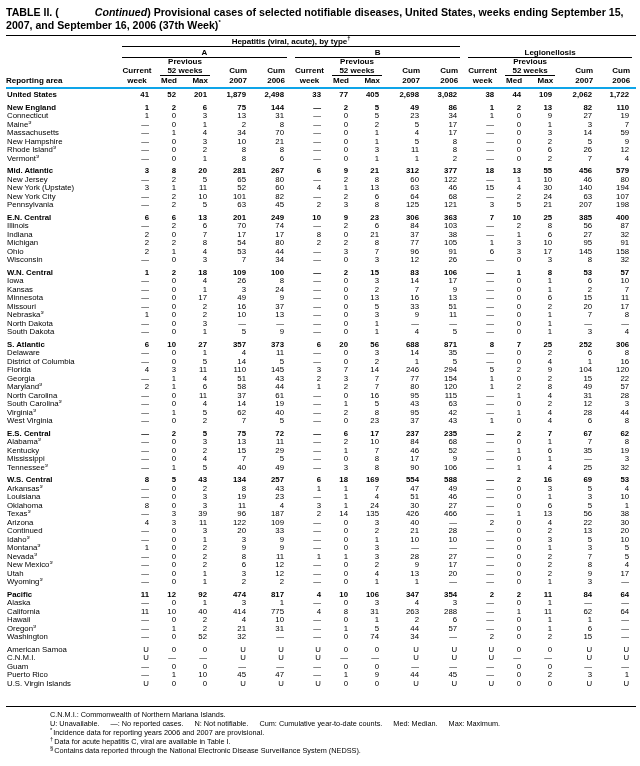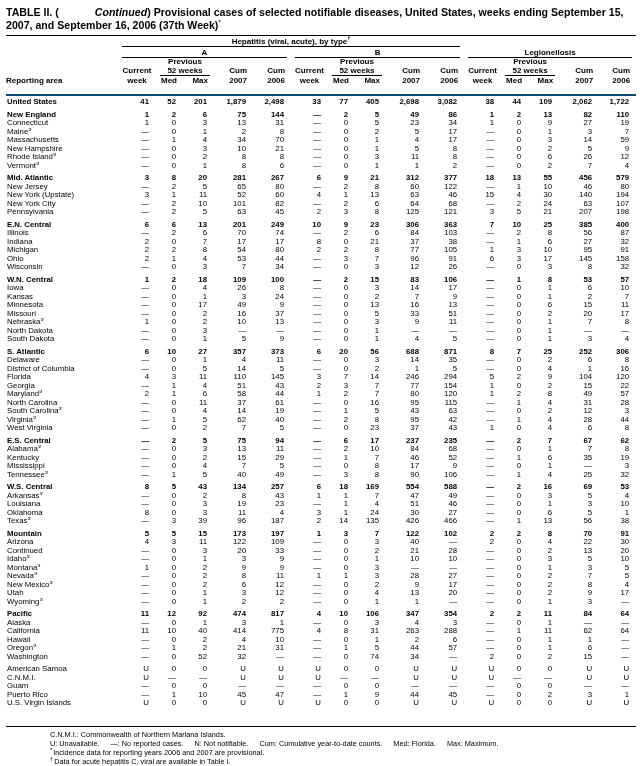--- a/index.html
+++ b/index.html
@@ -9,21 +9,21 @@
   .title i { font-style:italic;padding-left:36px; }
   sup { font-size:5.8px; vertical-align:super; line-height:0; }
 
   table { border-collapse:collapse; table-layout:fixed; width:630px; margin-top:3px;
     border-top:1.5px solid #000; border-bottom:1.5px solid #000; }
   thead th { font-size:8px; font-weight:bold; padding:0; vertical-align:bottom; line-height:10px; }
   tr.h1 th, tr.h2 th { line-height:11px; }
   tr.h3 th { line-height:8px; font-size:8px; }
   .span-u { position:relative; text-align:center; }
   .span-u::after { content:""; position:absolute; left:4px; right:4px; bottom:0; border-bottom:1px solid #000; }
-  tr.h5 th { border-bottom:2px solid #0c4a6e; padding-bottom:8px; }
+  tr.h5 th { border-bottom:2px solid #0ea5e9; padding-bottom:1px; }
   th.hl { text-align:left; }
   th.hr { text-align:right; padding-right:6px; }
   th.hc { text-align:center; }
 
   tbody td { font-size:7.8px; line-height:8.5px; padding:0; white-space:nowrap; overflow:hidden; }
   td.lbl { text-align:left; padding-left:1px; }
   td.num { text-align:right; padding-right:7px; }
   tr.bold td { font-weight:bold; }
   tr.gap td { padding-top:4px; }
   tbody tr:first-child td { padding-top:2px; }
@@ -786,21 +786,21 @@
           <td class="num">4</td>
           <td class="num">6</td>
           <td class="num">8</td>
         </tr>
         <tr class="bold gap">
           <td class="lbl">E.S. Central</td>
           <td class="num">—</td>
           <td class="num">2</td>
           <td class="num">5</td>
           <td class="num">75</td>
-          <td class="num">94</td>
+          <td class="num">72</td>
           <td class="num">—</td>
           <td class="num">6</td>
           <td class="num">17</td>
           <td class="num">237</td>
           <td class="num">235</td>
           <td class="num">—</td>
           <td class="num">2</td>
           <td class="num">7</td>
           <td class="num">67</td>
           <td class="num">62</td>
@@ -959,38 +959,20 @@
           <td class="num">2</td>
           <td class="num">14</td>
           <td class="num">135</td>
           <td class="num">426</td>
           <td class="num">466</td>
           <td class="num">—</td>
           <td class="num">1</td>
           <td class="num">13</td>
           <td class="num">56</td>
           <td class="num">38</td>
-        </tr>
-        <tr class="bold gap">
-          <td class="lbl">Mountain</td>
-          <td class="num">5</td>
-          <td class="num">5</td>
-          <td class="num">15</td>
-          <td class="num">173</td>
-          <td class="num">197</td>
-          <td class="num">1</td>
-          <td class="num">3</td>
-          <td class="num">7</td>
-          <td class="num">122</td>
-          <td class="num">102</td>
-          <td class="num">2</td>
-          <td class="num">2</td>
-          <td class="num">8</td>
-          <td class="num">70</td>
-          <td class="num">91</td>
         </tr>
         <tr>
           <td class="lbl">Arizona</td>
           <td class="num">4</td>
           <td class="num">3</td>
           <td class="num">11</td>
           <td class="num">122</td>
           <td class="num">109</td>
           <td class="num">—</td>
           <td class="num">0</td>
@@ -1325,21 +1307,21 @@
           <td class="num">0</td>
           <td class="num">0</td>
           <td class="num">U</td>
           <td class="num">U</td>
         </tr>
       </tbody>
   </table>
 
   <div class="footnotes">
     <div>C.N.M.I.: Commonwealth of Northern Mariana Islands.</div>
-    <div class="legend" id="legend"><span>U: Unavailable.</span><span>—: No reported cases.</span><span>N: Not notifiable.</span><span>Cum: Cumulative year-to-date counts.</span><span>Med: Florida.</span><span>Max: Maximum.</span></div>
+    <div class="legend" id="legend"><span>U: Unavailable.</span><span>—: No reported cases.</span><span>N: Not notifiable.</span><span>Cum: Cumulative year-to-date counts.</span><span>Med: Median.</span><span>Max: Maximum.</span></div>
     <div id="notes">
         <div class="note"><sup>*</sup>Incidence data for reporting years 2006 and 2007 are provisional.</div>
         <div class="note"><sup>†</sup>Data for acute hepatitis C, viral are available in Table I.</div>
         <div class="note"><sup>§</sup>Contains data reported through the National Electronic Disease Surveillance System (NEDSS).</div>
       </div>
   </div>
 
 </div>
 
 </body></html>

